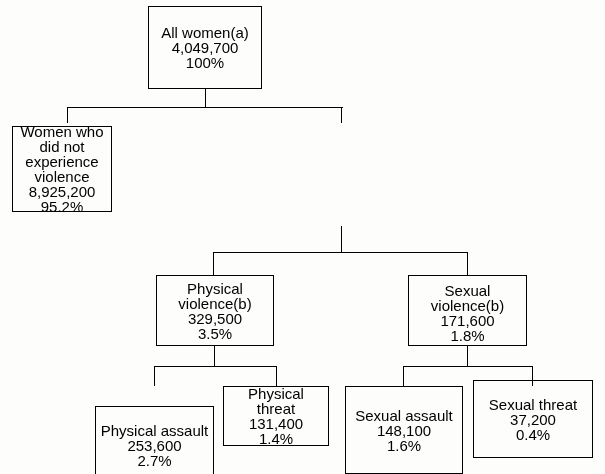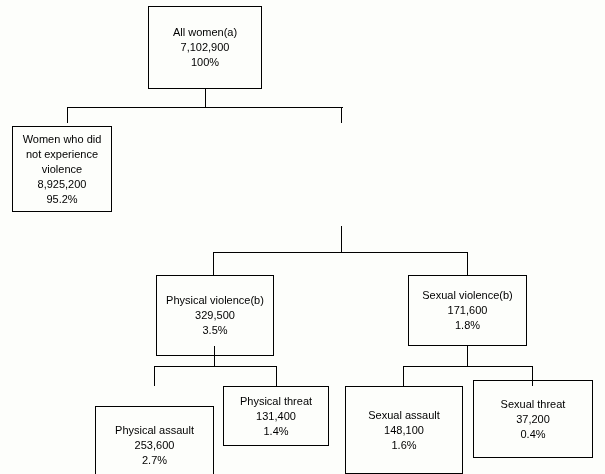--- a/index.html
+++ b/index.html
@@ -17,47 +17,47 @@
   .node {
     position: absolute;
     box-sizing: border-box;
     border: 1px solid #000;
     background: #fdfefb;
     display: flex;
     flex-direction: column;
     justify-content: center;
     align-items: center;
     text-align: center;
-    font-size: 11px;
+    font-size: 15px;
     line-height: 15px;
-    padding: 12px 3px;
+    padding: 2px 3px;
   }
   .line {
     position: absolute;
     background: #000;
   }
   
   .n-all-women            { left:148px; top:6px;   width:114px; height:83px;  }
   .n-no-violence          { left:12px;  top:126px; width:100px; height:86px;  }
   .n-experienced-violence { left:273px; top:123px; width:137px; height:103px; }
-  .n-physical-violence    { left:156px; top:275px; width:118px; height:81px;text-align:right;  }
+  .n-physical-violence    { left:156px; top:275px; width:118px; height:71px;  }
   .n-sexual-violence      { left:408px; top:275px; width:119px; height:71px;justify-content:flex-end;  }
   .n-physical-assault     { left:95px;  top:406px; width:119px; height:78px;  }
   .n-physical-threat      { left:223px; top:386px; width:106px; height:60px;  }
   .n-sexual-assault       { left:345px; top:386px; width:118px; height:88px;  }
   .n-sexual-threat        { left:473px; top:380px; width:120px; height:78px;  }
 </style>
 </head>
 <body>
 
 <div class="canvas">
 
   <div class="node n-all-women">
     <div>All women(a)</div>
-    <div>7,102,900</div>
+    <div>4,049,700</div>
     <div>100%</div>
   </div>
 
   <div class="node n-no-violence">
     <div>Women who did not experience violence</div>
     <div>8,925,200</div>
     <div>95.2%</div>
   </div>
 
 

